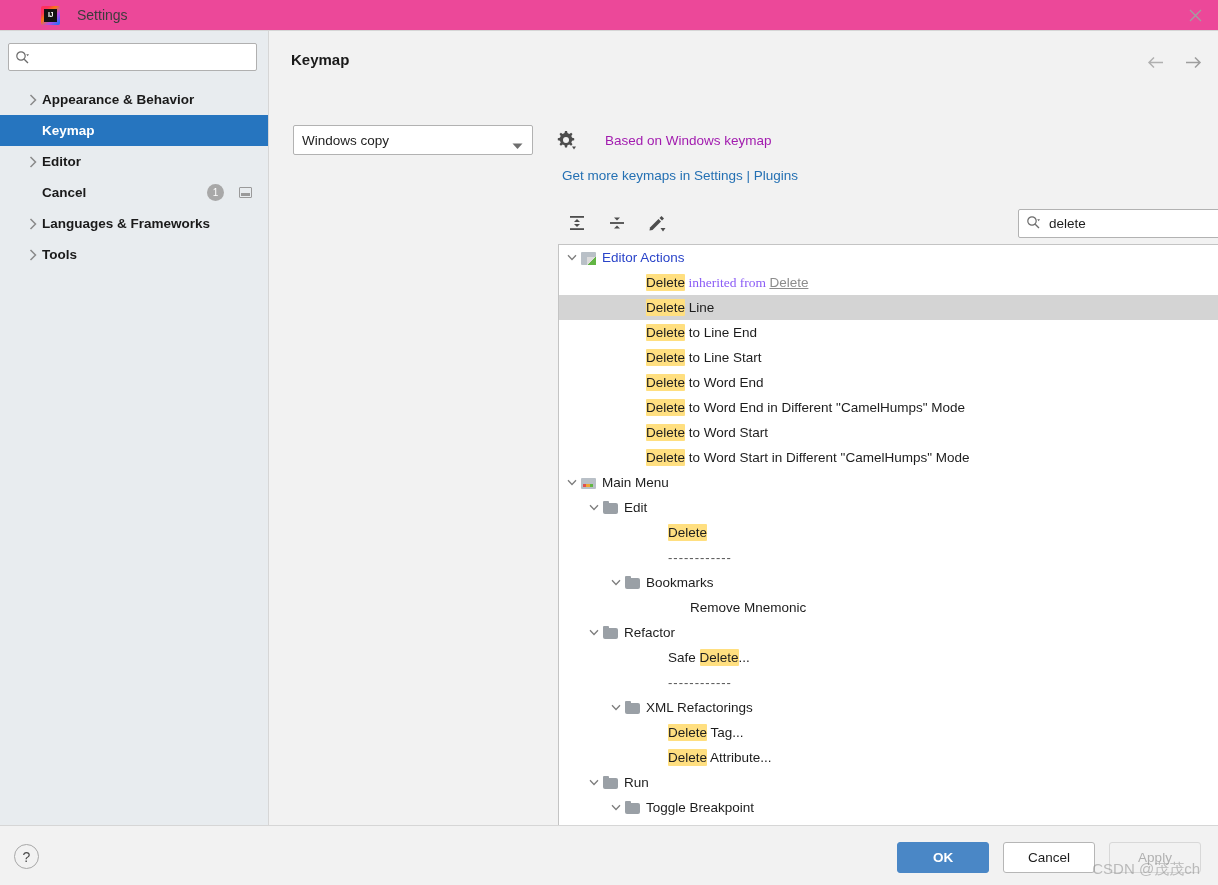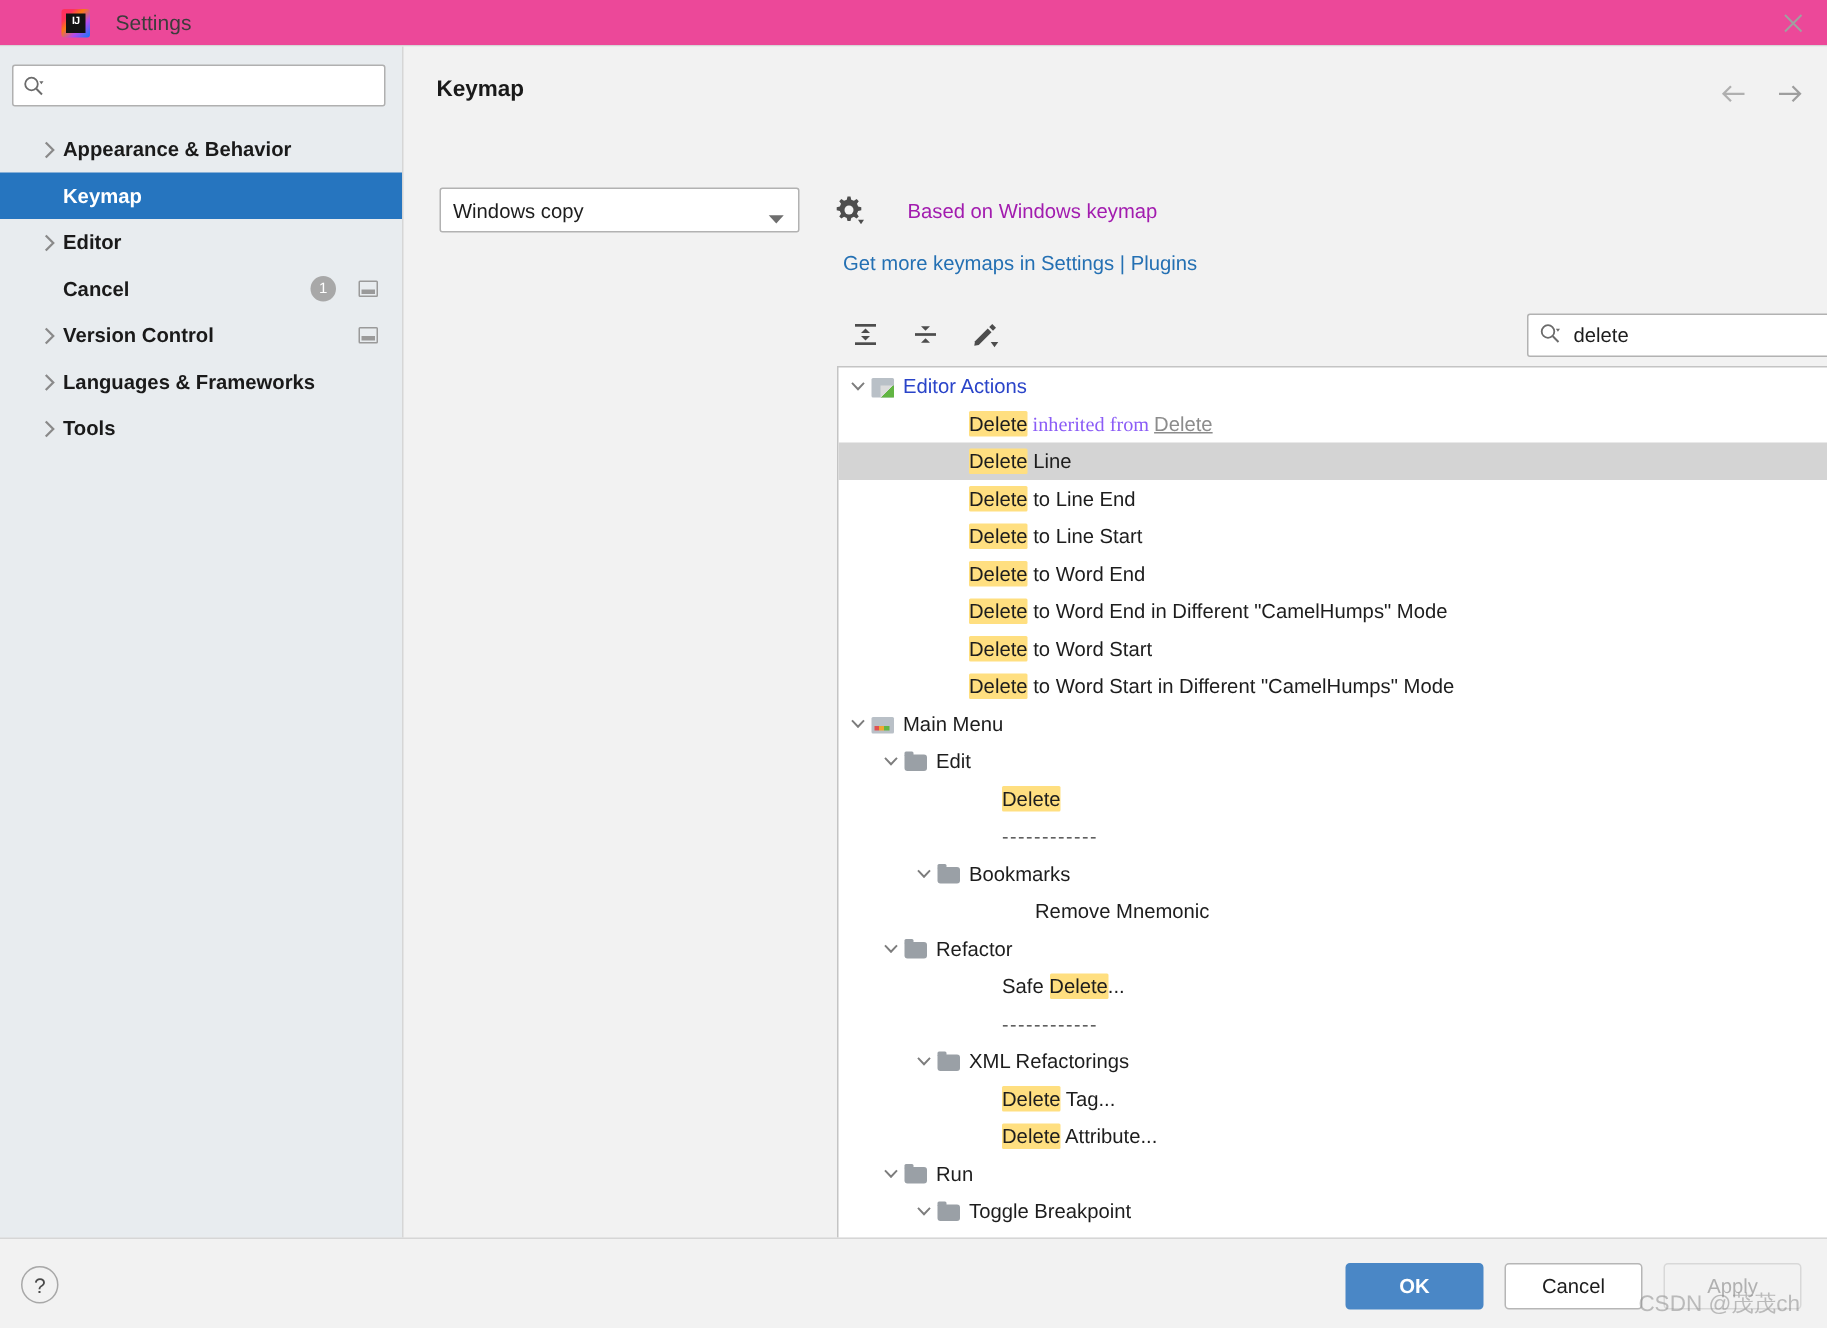--- a/index.html
+++ b/index.html
@@ -290,29 +290,20 @@
             <span class="nav-label">Cancel</span>
             <span class="nav-badge">1</span>
             <span class="nav-extra"></span>
           </div>
           <div class="nav-item">
             <span class="nav-chevron">
               <svg width="8" height="12" viewBox="0 0 8 12">
                 <path d="M1.5 1 L6.5 6 L1.5 11" stroke="#8a8a8a" stroke-width="1.5" fill="none"></path>
               </svg>
             </span>
-            <span class="nav-label">Version Control</span>
-            <span class="nav-extra"></span>
-          </div>
-          <div class="nav-item">
-            <span class="nav-chevron">
-              <svg width="8" height="12" viewBox="0 0 8 12">
-                <path d="M1.5 1 L6.5 6 L1.5 11" stroke="#8a8a8a" stroke-width="1.5" fill="none"></path>
-              </svg>
-            </span>
             <span class="nav-label">Languages &amp; Frameworks</span>
           </div>
           <div class="nav-item">
             <span class="nav-chevron">
               <svg width="8" height="12" viewBox="0 0 8 12">
                 <path d="M1.5 1 L6.5 6 L1.5 11" stroke="#8a8a8a" stroke-width="1.5" fill="none"></path>
               </svg>
             </span>
             <span class="nav-label">Tools</span>
           </div>

